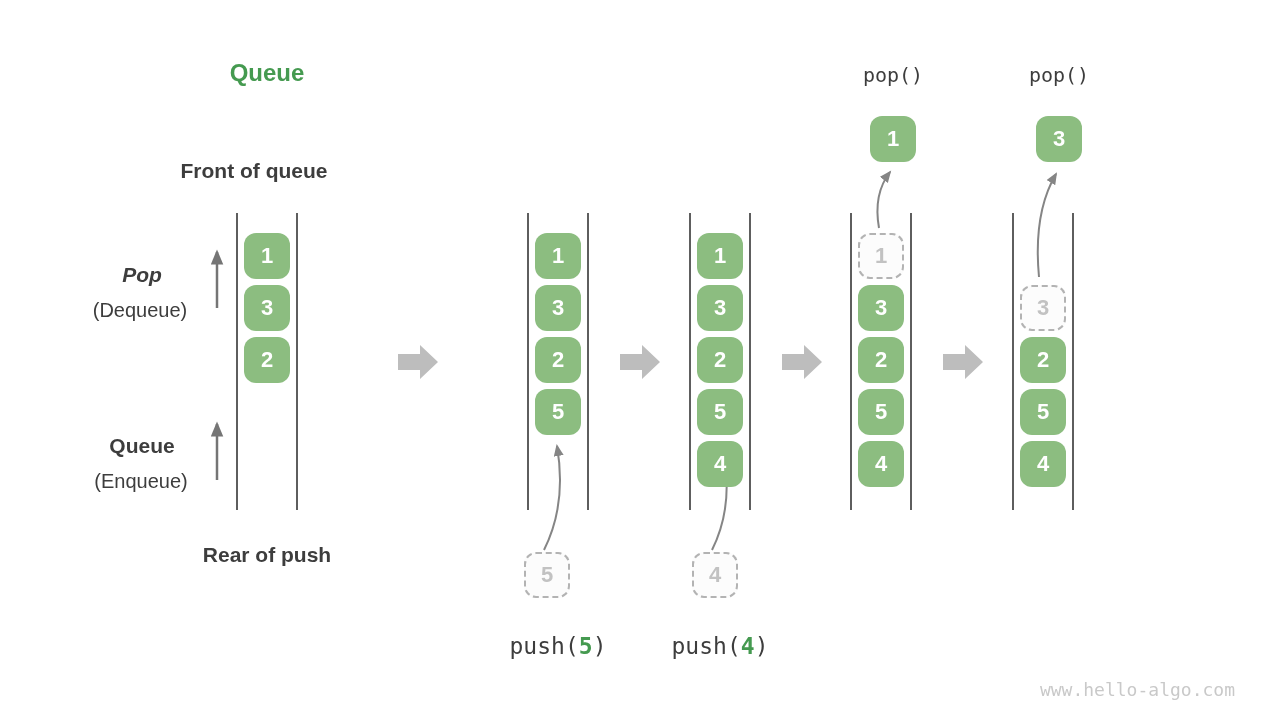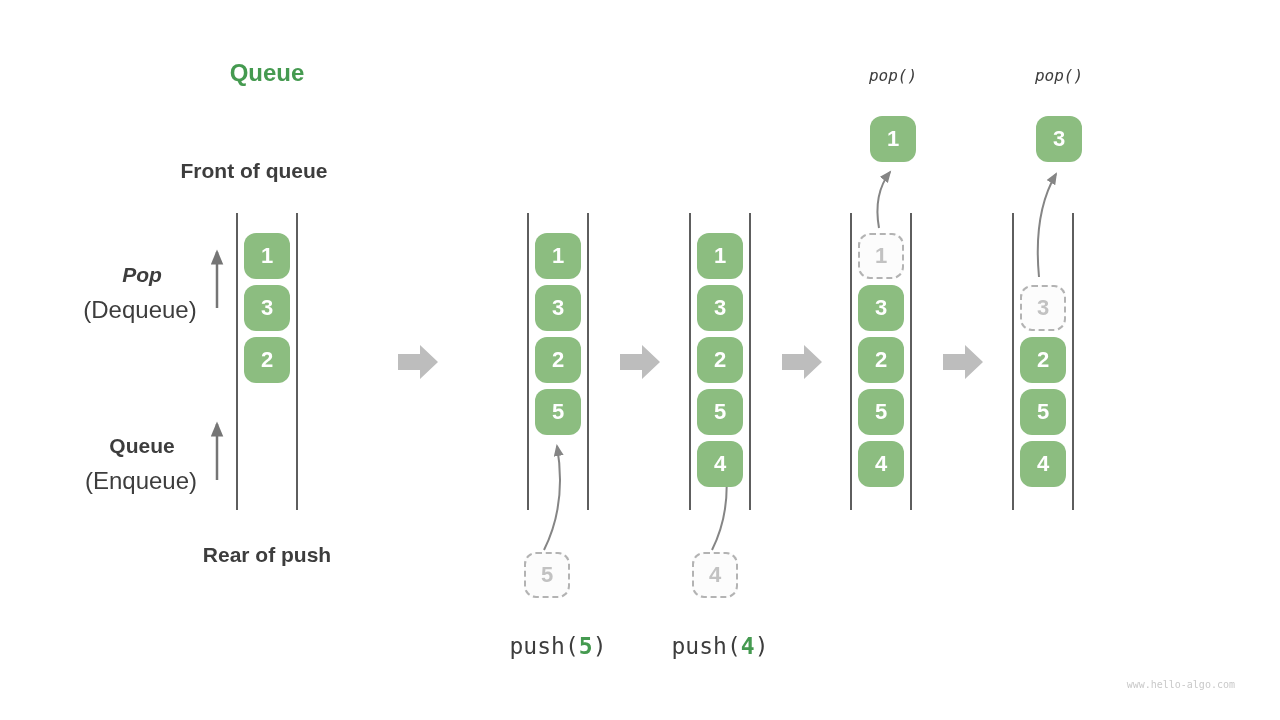--- a/index.html
+++ b/index.html
@@ -17,25 +17,25 @@
   }
   *{margin:0;padding:0;box-sizing:border-box;}
   html,body{background:#fff;}
   .canvas{
     position:relative;width:1280px;height:720px;background:#ffffff;
     font-family:"Liberation Sans",sans-serif;overflow:hidden;
   }
   .ctr{position:absolute;transform:translate(-50%,-50%);white-space:nowrap;}
   .title{font-size:24px;font-weight:bold;color:var(--title-green);}
   .lbl-bold{font-size:21px;font-weight:bold;color:var(--text-dark);}
-  .lbl-reg{font-size:24px;color:var(--text-dark);}
-  .mono{font-family:"DejaVu Sans Mono",monospace;font-size:16px;color:var(--text-dark);font-style:italic;}
+  .lbl-reg{font-size:20px;color:var(--text-dark);}
+  .mono{font-family:"DejaVu Sans Mono",monospace;font-size:20px;color:var(--text-dark);}
   .mono-push{font-family:"DejaVu Sans Mono",monospace;font-size:23px;color:var(--text-dark);}
   .mono-push .arg{color:var(--title-green);font-weight:bold;}
-  .watermark{font-family:"DejaVu Sans Mono",monospace;font-size:10px;color:var(--watermark);}
+  .watermark{font-family:"DejaVu Sans Mono",monospace;font-size:18px;color:var(--watermark);}
 
   .queue-col{
     position:absolute;top:213px;width:62px;height:297px;
     border-left:2px solid var(--line-color);
     border-right:2px solid var(--line-color);
   }
   .col-1{left:236px;} .col-2{left:527px;} .col-3{left:689px;}
   .col-4{left:850px;} .col-5{left:1012px;}
 
   .cell{

